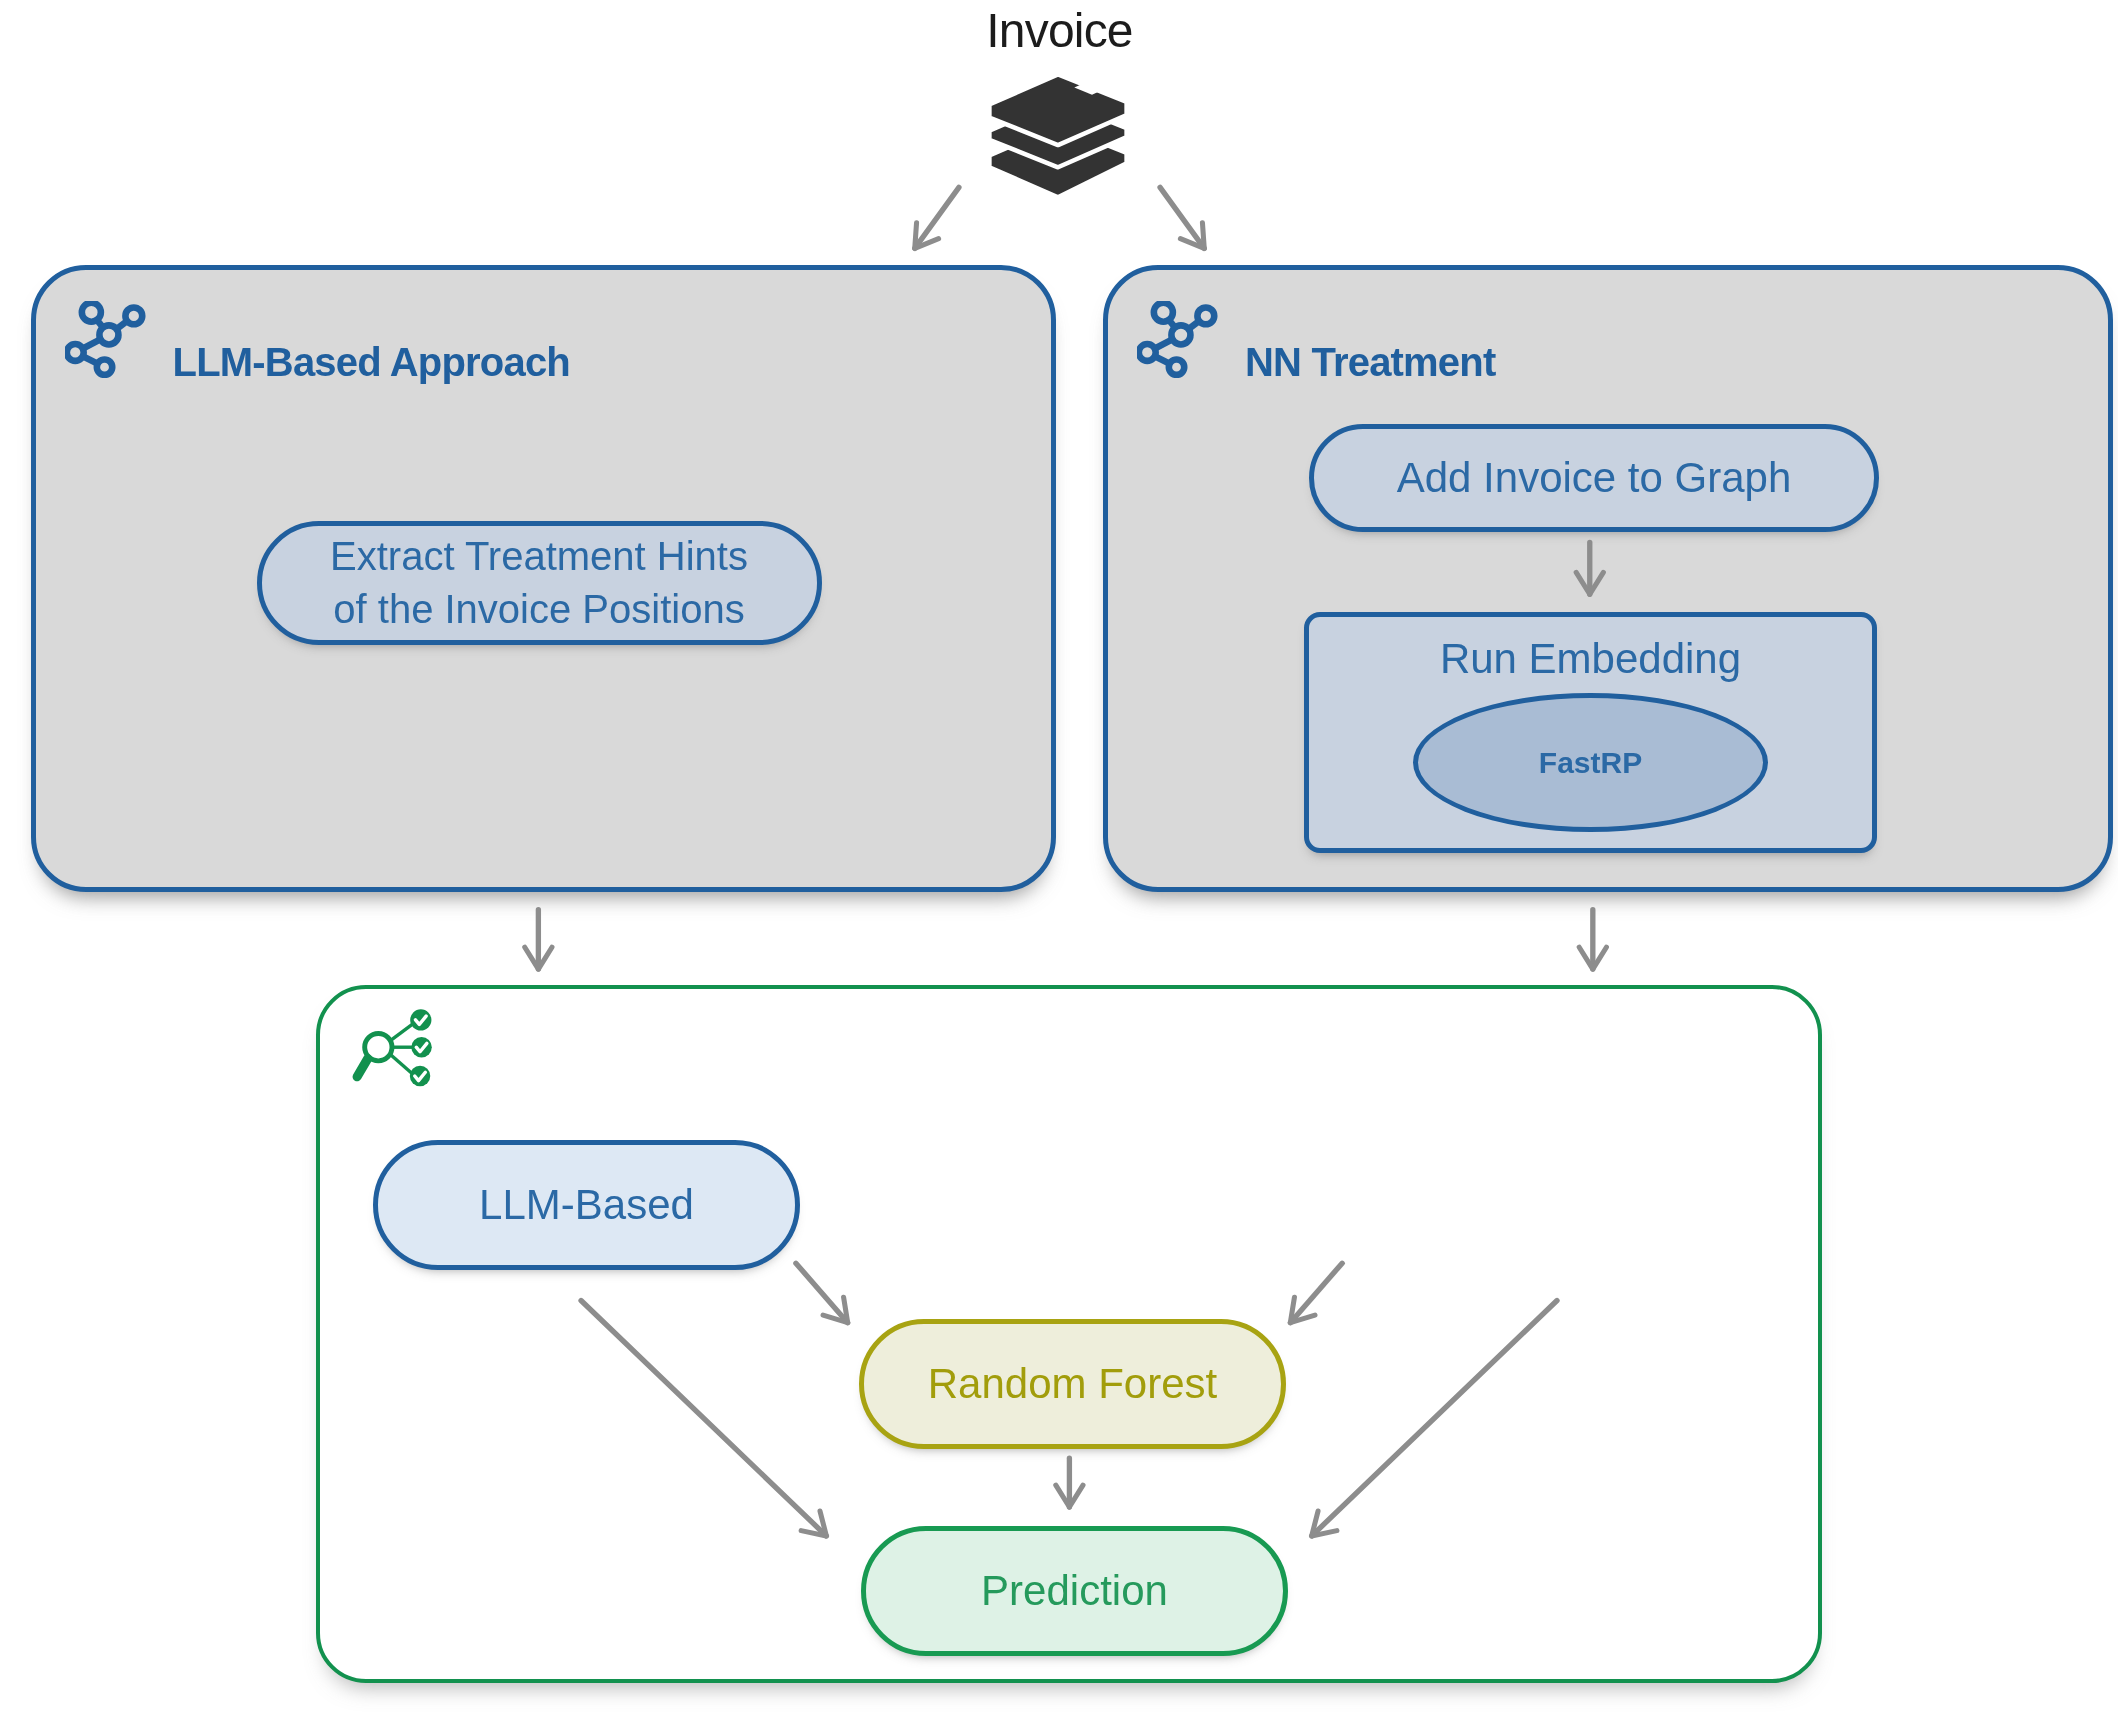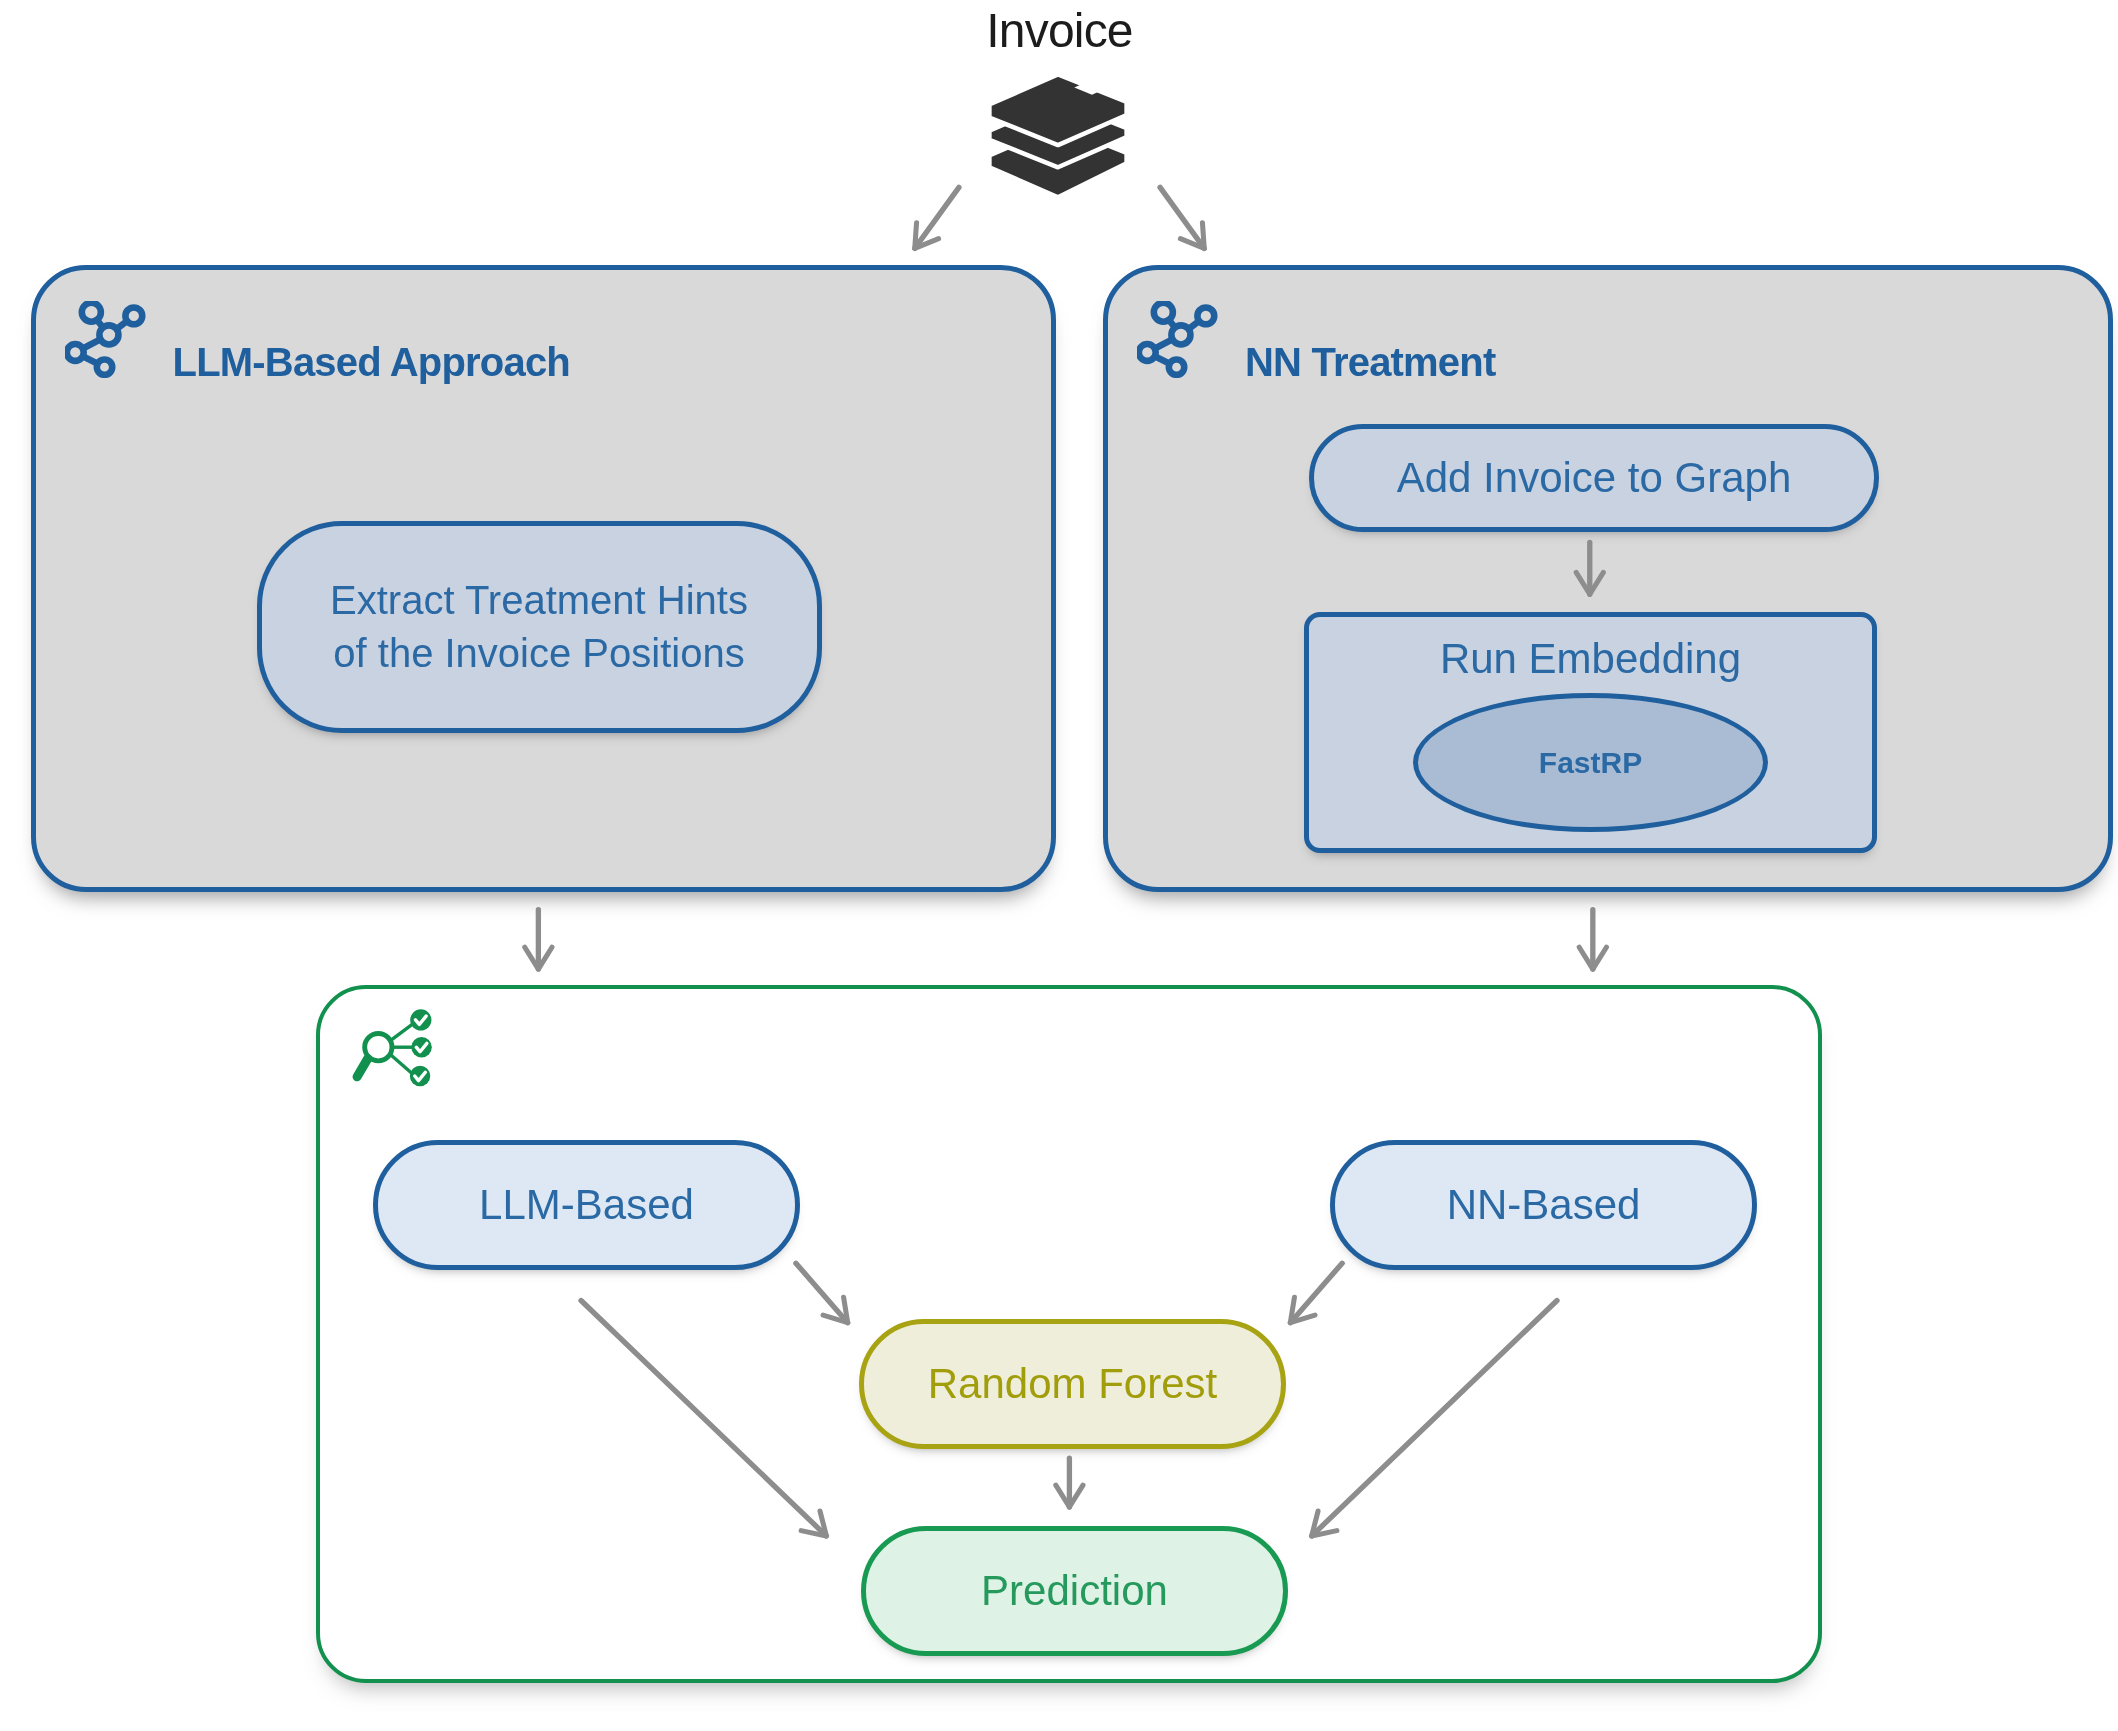--- a/index.html
+++ b/index.html
@@ -47,21 +47,21 @@
   .llm-box .box-title,.nn-box .box-title{left:137px;top:70px;}
   .tariff-title{left:136px;top:35px;font-size:53px;font-weight:700;color:var(--green);letter-spacing:-0.8px;white-space:nowrap;}
   .net-icon{left:29px;top:30.5px;width:82px;height:81px;}
   .tariff-icon{left:28px;top:20px;width:91px;height:84px;}
   
   .pill{
     display:flex;align-items:center;justify-content:center;text-align:center;
     border:5.3px solid var(--blue);background:var(--pill-blue);color:var(--blue-text);
     font-size:42px;box-shadow:0 6.9px 10.7px -6.9px rgba(80,80,80,.5);box-sizing:border-box;
   }
-  .extract-pill{left:221px;top:251px;width:565px;height:212px;border-radius:85px;font-size:40px;line-height:1.32;}
+  .extract-pill{left:221px;top:251px;width:565px;height:124px;border-radius:85px;font-size:40px;line-height:1.32;}
   .add-pill{left:201px;top:154px;width:570px;height:108px;border-radius:56px;}
   .embed-box{
     left:196px;top:342px;width:573px;height:241px;border-radius:16px;
     border:5.3px solid var(--blue);background:var(--pill-blue);box-sizing:border-box;
     box-shadow:0 6.9px 10.7px -6.9px rgba(80,80,80,.5);
   }
   .embed-label{width:100%;text-align:center;margin-top:18.3px;font-size:42px;color:var(--blue-text);}
   .fastrp{
     left:104px;top:76px;width:355px;height:139px;border-radius:50%;
     border:5.3px solid var(--blue);background:var(--ellipse-blue);box-sizing:border-box;
@@ -151,21 +151,20 @@
         <ellipse cx="97" cy="50" rx="13.5" ry="13.5"></ellipse>
         <ellipse cx="95" cy="88" rx="13.5" ry="13.5"></ellipse>
       </g>
       <g stroke="#ffffff" stroke-width="4.5" fill="none" stroke-linecap="round" stroke-linejoin="round">
         <path d="M89,14 l5,6 l9,-11"></path>
         <path d="M90,50 l5,6 l9,-11"></path>
         <path d="M88,88 l5,6 l9,-11"></path>
       </g>
     </svg>
     <div class="abs pill small-pill llm-pill">LLM-Based</div>
-    <div class="abs pill small-pill nn-pill">NN-Based</div>
     <div class="abs pill small-pill rf-pill">Random Forest</div>
     <div class="abs pill small-pill pred-pill">Prediction</div>
   </div>
 
   <svg class="abs overlay" viewBox="0 0 2780 2272">
     <defs>
       <marker id="head" markerWidth="7" markerHeight="7" refX="5.1" refY="3.25" orient="auto" markerUnits="strokeWidth">
         <path d="M1,0.7 L5.1,3.25 L1,5.8" fill="none" stroke="#8d8d8d" stroke-width="0.95" stroke-linecap="round" stroke-linejoin="round"></path>
       </marker>
     </defs>

